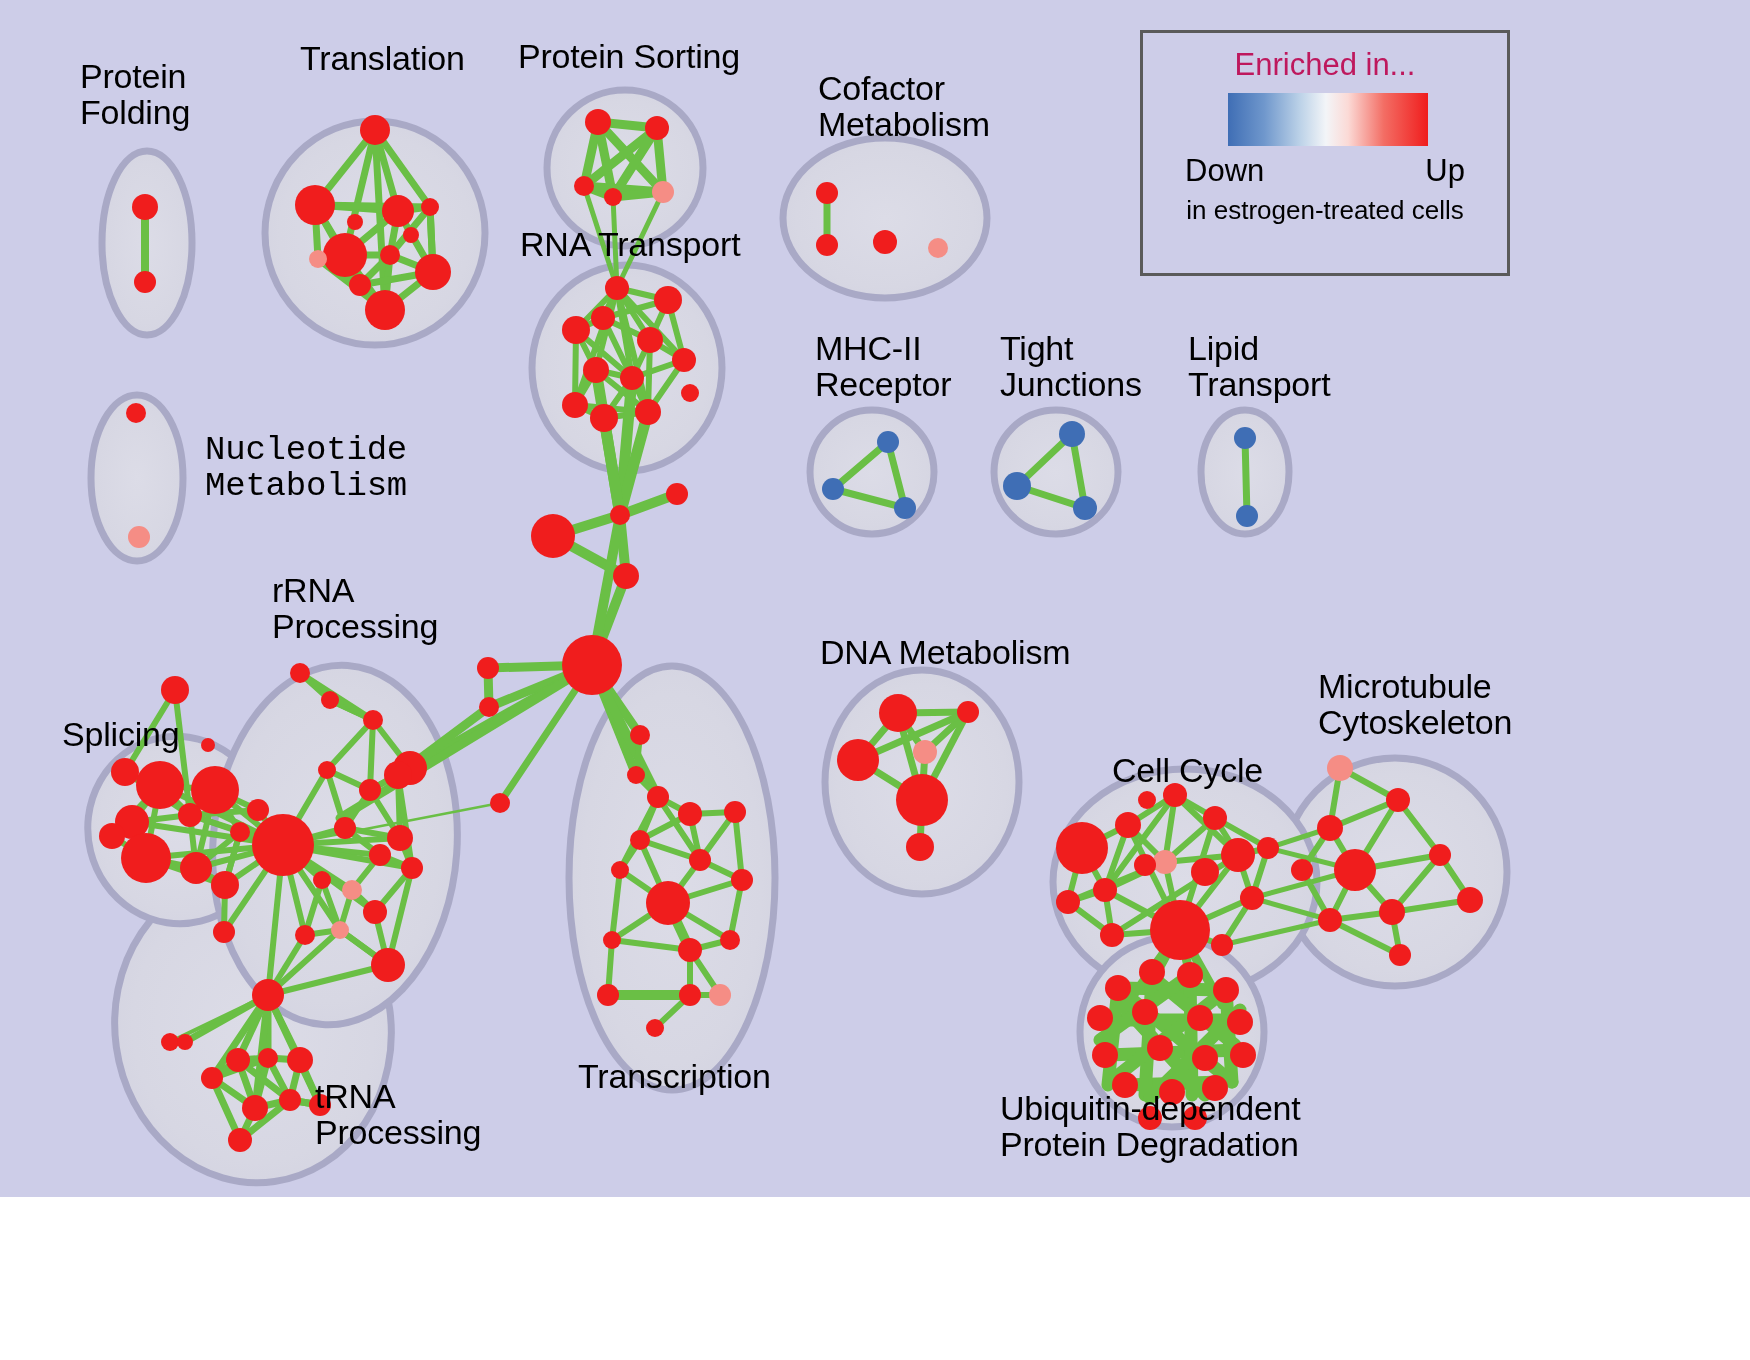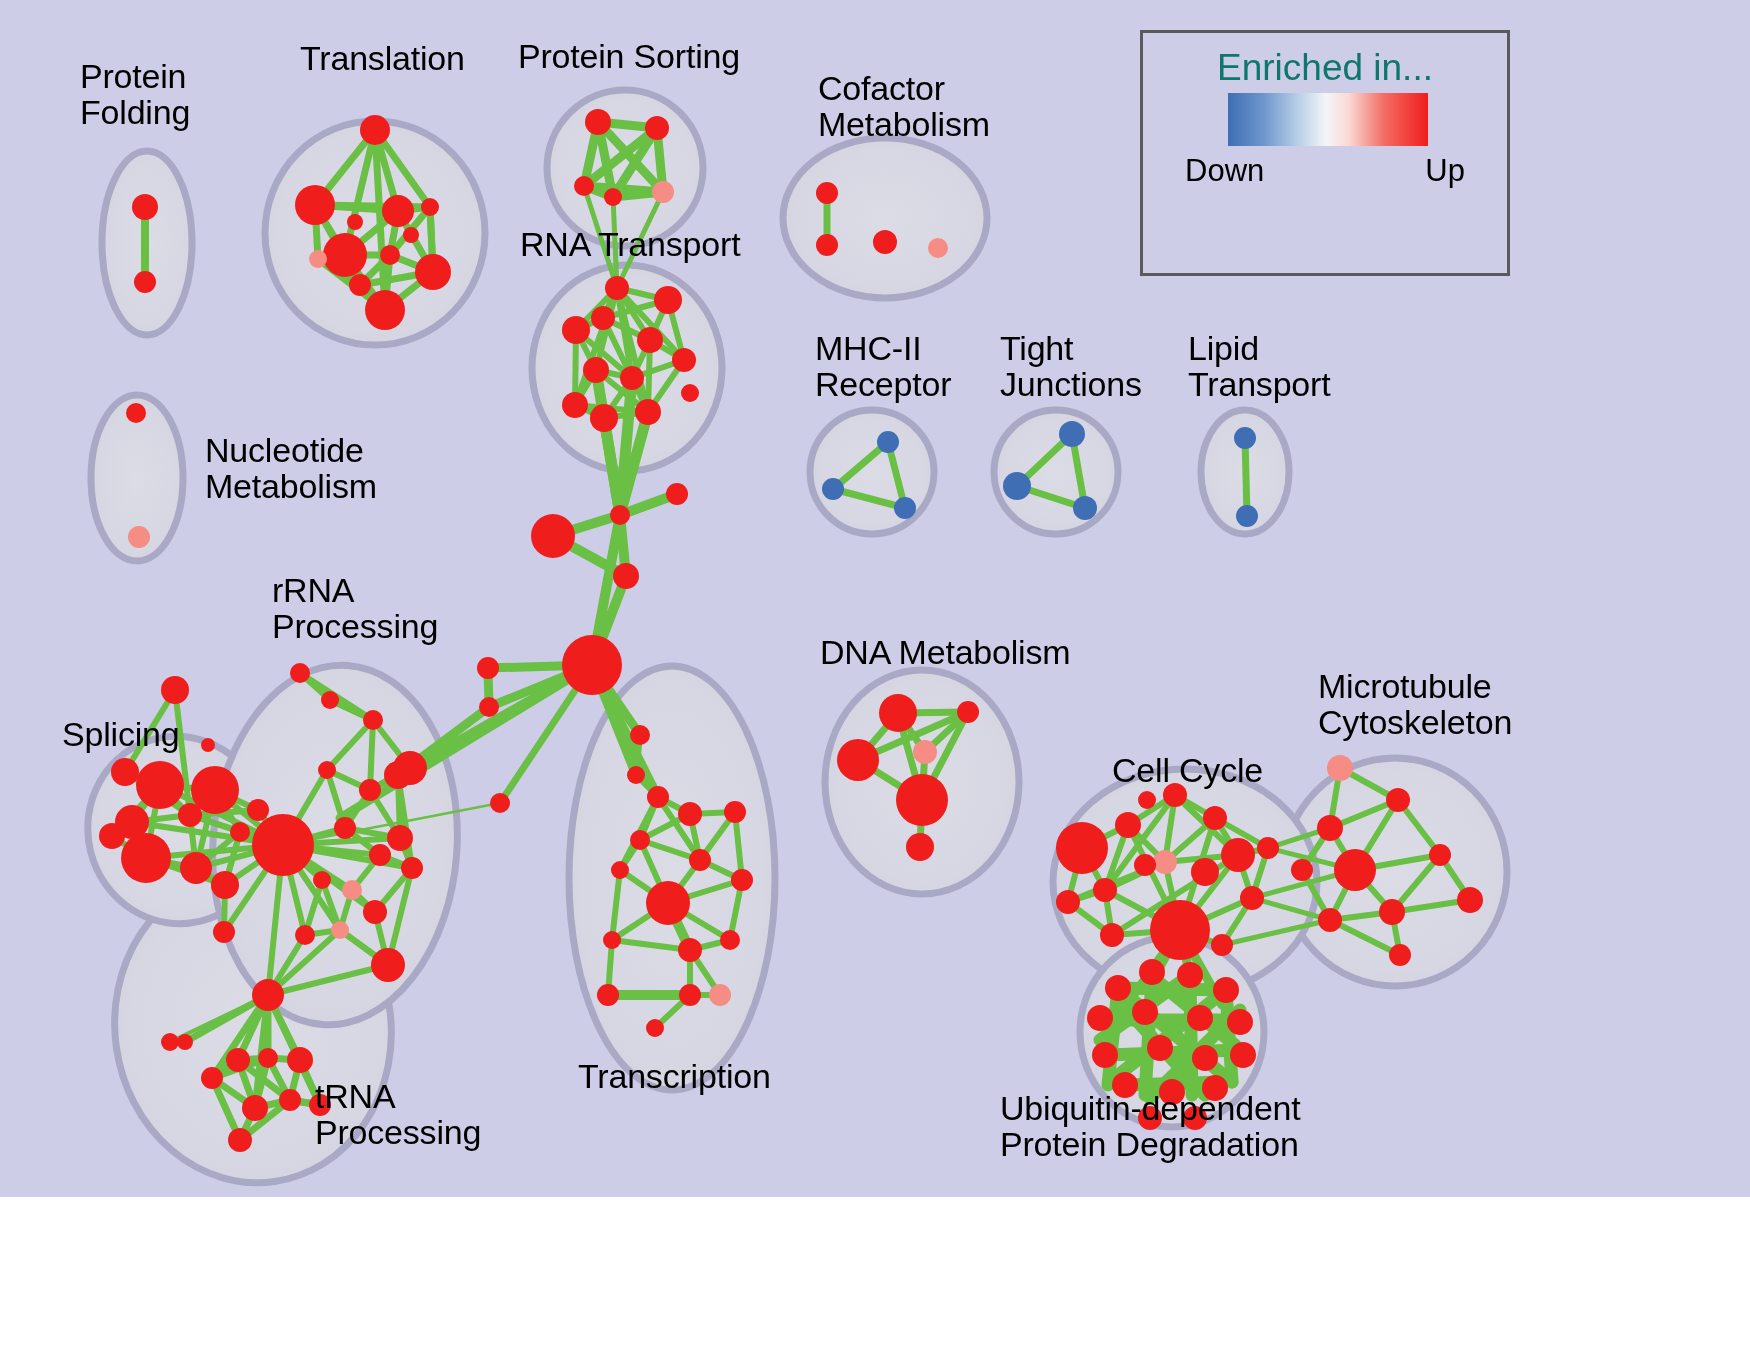--- a/index.html
+++ b/index.html
@@ -3,21 +3,21 @@
 <meta charset="utf-8">
 <title>Enrichment Map Network</title>
 <style>
   html,body{margin:0;padding:0;background:#ffffff;}
   body{font-family:"Liberation Sans", sans-serif;}
   #stage{position:relative;width:1750px;height:1197px;overflow:hidden;background:#ffffff;}
   #canvasbg{position:absolute;left:0;top:0;width:1750px;height:1360px;background:#cdcde8;}
   svg.net{position:absolute;left:0;top:0;width:1750px;height:1360px;}
   .clabel{position:absolute;color:#000;font-family:"Liberation Sans", sans-serif;font-weight:400;line-height:1.06;white-space:pre;letter-spacing:-0.2px;}
   #legendbox{position:absolute;left:1140px;top:30px;width:370px;height:246px;background:#cdcde8;border:3px solid #5a5a5a;box-sizing:border-box;}
-  #legendbox .ltitle{position:absolute;left:0;right:0;top:14px;text-align:center;font-size:37px;color:#0f766e;}
+  #legendbox .ltitle{position:absolute;left:0;right:0;top:14px;text-align:center;font-size:31px;color:#be185d;}
   #gradbar{position:absolute;left:85px;top:60px;width:200px;height:53px;
      background:linear-gradient(to right,#3f6eb5 0%,#6f97cc 18%,#bcd2e8 36%,#f3f5f8 49%,#fbdad6 60%,#f36d64 78%,#f01d1d 100%);}
   #legendbox .ldown{position:absolute;left:42px;top:120px;font-size:31px;}
   #legendbox .lup{position:absolute;right:42px;top:120px;font-size:31px;}
   #legendbox .lsub1{position:absolute;left:0;right:0;top:162px;text-align:center;font-size:26px;}
   #legendbox .lsub2{position:absolute;left:0;right:0;top:196px;text-align:center;font-size:26px;}
 </style>
 </head>
 <body>
 
@@ -627,35 +627,36 @@
       <div class="clabel" style="left: 518px; top: 38px; font-size: 34px;">Protein Sorting</div>
       <div class="clabel" style="left: 818px; top: 70px; font-size: 34px;">Cofactor
 Metabolism</div>
       <div class="clabel" style="left: 520px; top: 226px; font-size: 34px;">RNA Transport</div>
       <div class="clabel" style="left: 815px; top: 330px; font-size: 34px;">MHC-II
 Receptor</div>
       <div class="clabel" style="left: 1000px; top: 330px; font-size: 34px;">Tight
 Junctions</div>
       <div class="clabel" style="left: 1188px; top: 330px; font-size: 34px;">Lipid
 Transport</div>
-      <div class="clabel" style="left: 205px; top: 432px; font-size: 34px;">Nucleotide
+      <div class="clabel" style="left: 205px; top: 432px; font-size: 34px; font-family: Liberation Mono, monospace;">Nucleotide
 Metabolism</div>
       <div class="clabel" style="left: 272px; top: 572px; font-size: 34px;">rRNA
 Processing</div>
       <div class="clabel" style="left: 62px; top: 716px; font-size: 34px;">Splicing</div>
       <div class="clabel" style="left: 820px; top: 634px; font-size: 34px;">DNA Metabolism</div>
       <div class="clabel" style="left: 1318px; top: 668px; font-size: 34px;">Microtubule
 Cytoskeleton</div>
       <div class="clabel" style="left: 1112px; top: 752px; font-size: 34px;">Cell Cycle</div>
       <div class="clabel" style="left: 578px; top: 1058px; font-size: 34px;">Transcription</div>
       <div class="clabel" style="left: 315px; top: 1078px; font-size: 34px;">tRNA
 Processing</div>
       <div class="clabel" style="left: 1000px; top: 1090px; font-size: 34px;">Ubiquitin-dependent
 Protein Degradation</div>
     </div>
 
   <div id="legendbox">
     <div class="ltitle">Enriched in...</div>
     <div id="gradbar"></div>
     <div class="ldown">Down</div>
     <div class="lup">Up</div>
+    <div class="lsub1">in estrogen-treated cells</div>
   </div>
 </div>
 
 </body></html>

